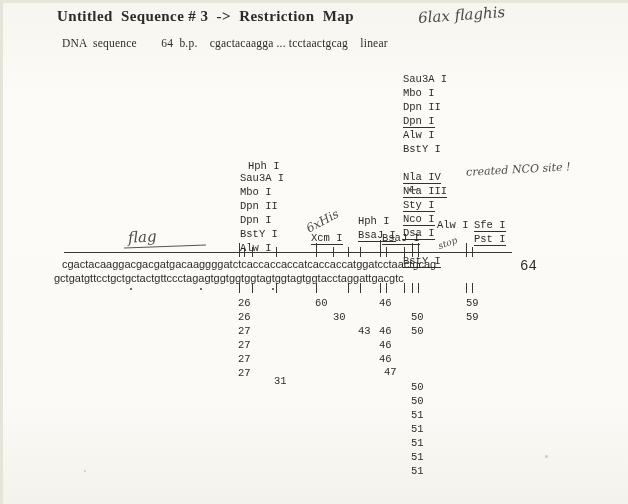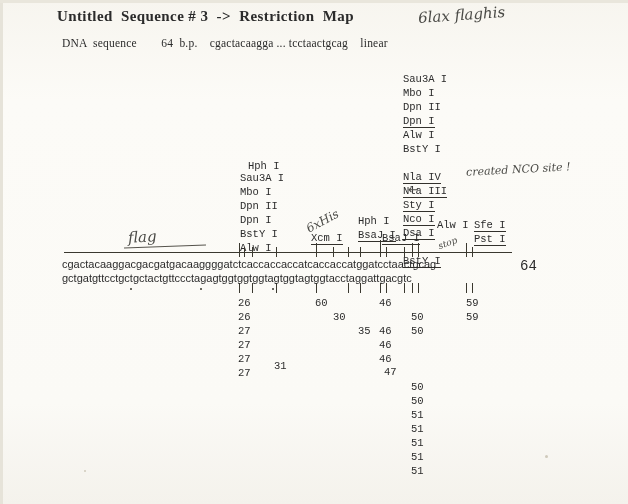--- a/index.html
+++ b/index.html
@@ -28,21 +28,21 @@
     position:absolute;left:62px;top:37px;
     font-family:Liberation Serif, serif;
     font-size:11.5px;letter-spacing:.2px;white-space:pre;
   }
   .seq{
     position:absolute;
     font-family:Liberation Sans, sans-serif;
     font-size:11px;letter-spacing:0px;white-space:pre;
   }
   .seq-top{left:62px;top:258px;}
-  .seq-bot{left:62px;top:272px;}
+  .seq-bot{left:54px;top:272px;}
   .seq-len{position:absolute;left:520px;top:258px;font-family:"Liberation Mono",monospace;font-size:14px;}
   .enz{
     position:absolute;
     font-family:"Liberation Mono", monospace;
     font-size:10.5px;white-space:pre;
   }
   .enz.ul{border-bottom:1px solid #33312c;padding-bottom:0px;}
   .num{
     position:absolute;
     font-family:"Liberation Mono", monospace;
@@ -153,24 +153,24 @@
     <div class="dot" style="left: 272px; top: 288px;"></div>
   </div>
 
 <div id="number-layer">
     <div class="num" style="left: 238px; top: 297px;">26</div>
     <div class="num" style="left: 238px; top: 311px;">26</div>
     <div class="num" style="left: 238px; top: 325px;">27</div>
     <div class="num" style="left: 238px; top: 339px;">27</div>
     <div class="num" style="left: 238px; top: 353px;">27</div>
     <div class="num" style="left: 238px; top: 367px;">27</div>
-    <div class="num" style="left: 274px; top: 360px;">31</div>
+    <div class="num" style="left: 274px; top: 375px;">31</div>
     <div class="num" style="left: 315px; top: 297px;">60</div>
     <div class="num" style="left: 333px; top: 311px;">30</div>
-    <div class="num" style="left: 358px; top: 325px;">35</div>
+    <div class="num" style="left: 358px; top: 325px;">43</div>
     <div class="num" style="left: 379px; top: 297px;">46</div>
     <div class="num" style="left: 379px; top: 325px;">46</div>
     <div class="num" style="left: 379px; top: 339px;">46</div>
     <div class="num" style="left: 379px; top: 353px;">46</div>
     <div class="num" style="left: 384px; top: 366px;">47</div>
     <div class="num" style="left: 411px; top: 311px;">50</div>
     <div class="num" style="left: 411px; top: 325px;">50</div>
     <div class="num" style="left: 411px; top: 381px;">50</div>
     <div class="num" style="left: 411px; top: 395px;">50</div>
     <div class="num" style="left: 411px; top: 409px;">51</div>

